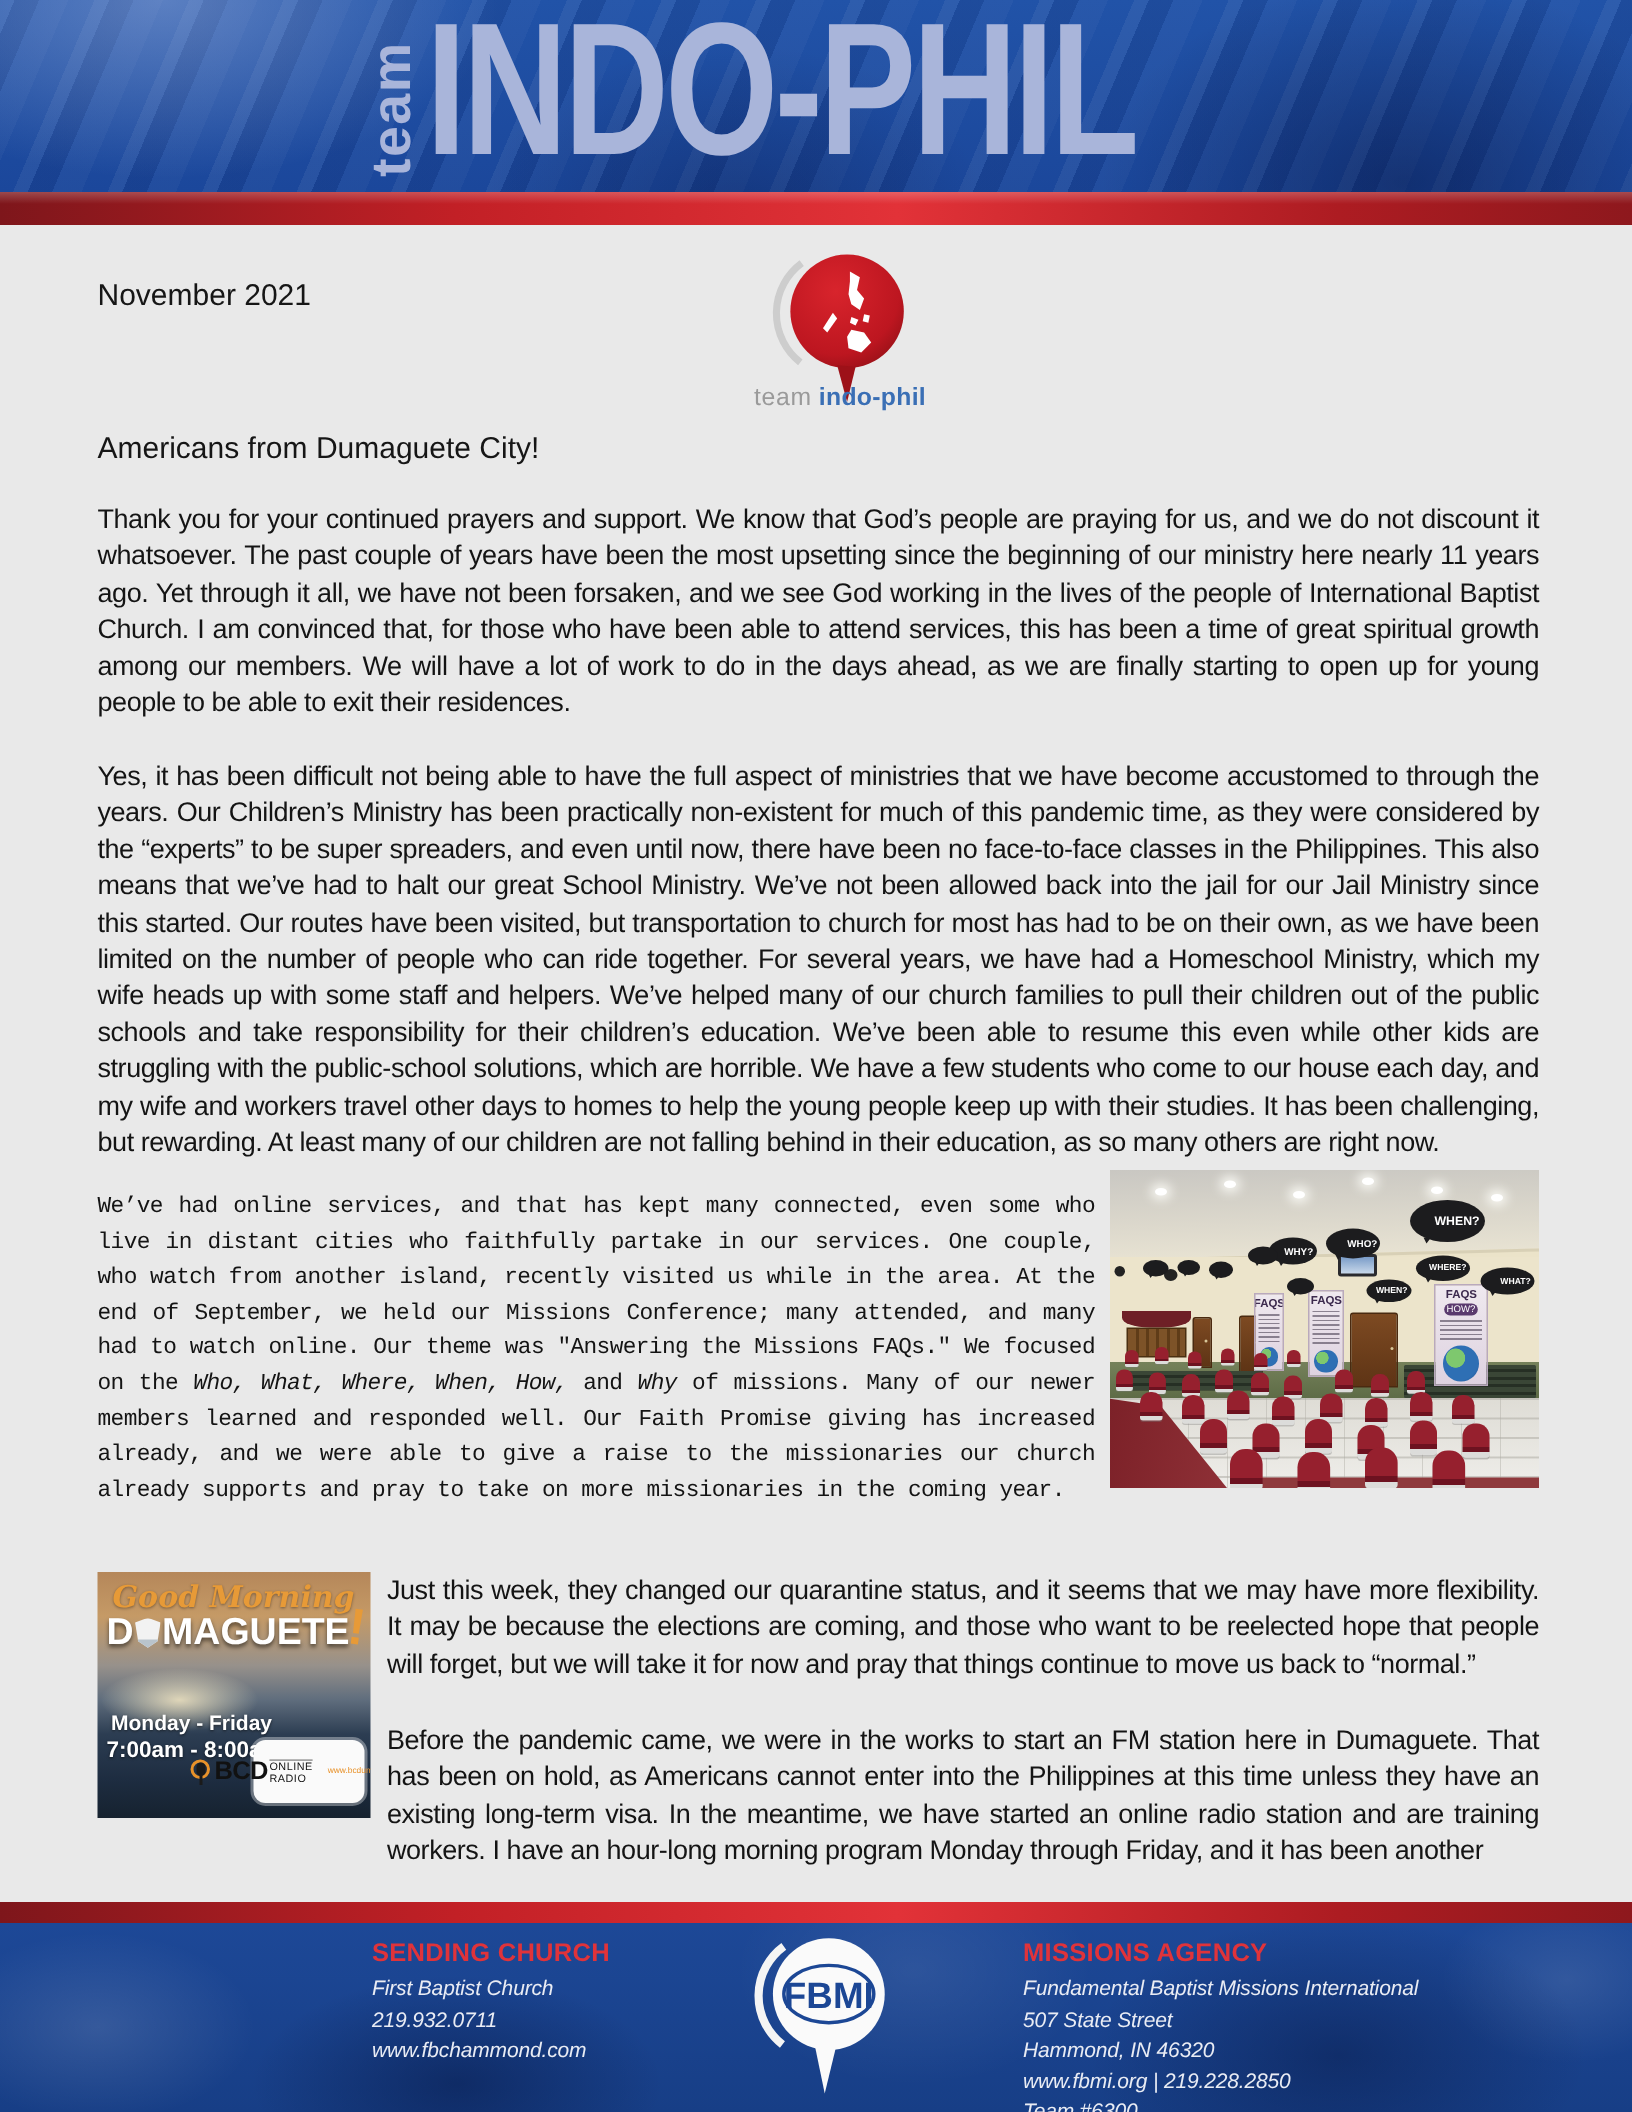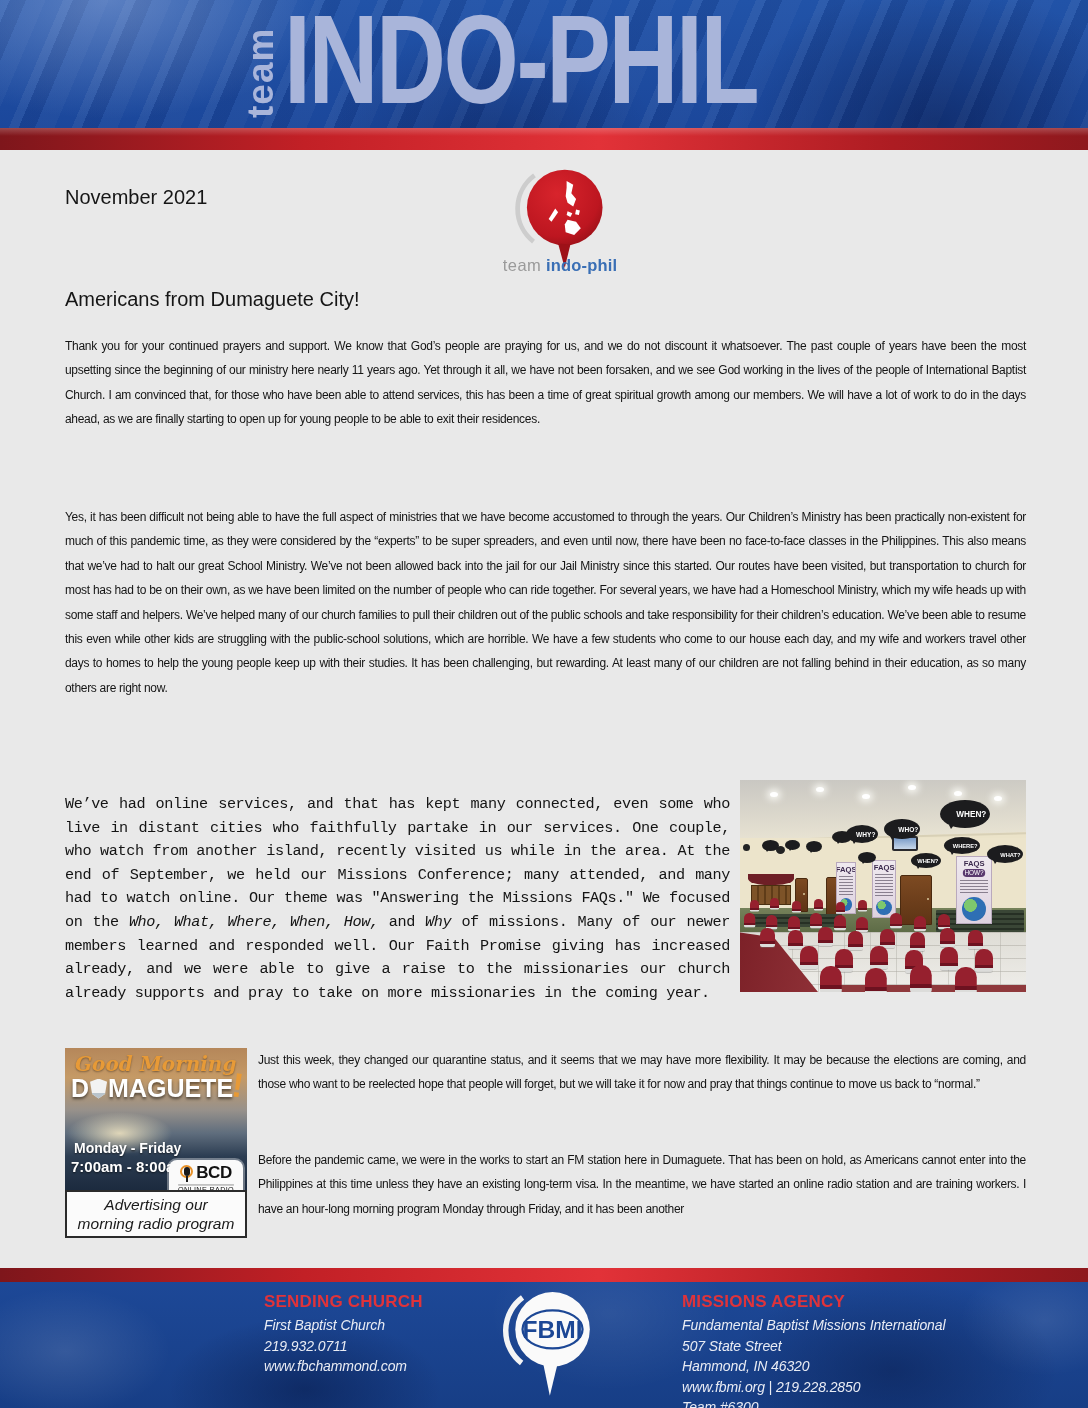--- a/index.html
+++ b/index.html
@@ -41,21 +41,21 @@
   .greeting   { position:absolute; left:65px; top:288px; font-size:20px; color:#161616; }
   .center-logo { position:absolute; left:500px; top:164px; width:120px; text-align:center; }
   .center-logo svg { display:block; margin:0 auto; }
   .logo-text { margin-top:-14px; font-size:16.5px; white-space:nowrap; }
   .logo-text .t  { color:#9a9a9a; letter-spacing:.5px; }
   .logo-text .ip { color:#3a6fb5; font-weight:bold; letter-spacing:.2px; }
 
   
   .para {
     position:absolute; left:65px; width:961px; text-align:justify;
-    font-size:12px; line-height:24.4px; letter-spacing:-.3px; color:#141414;
+    font-size:18px; line-height:24.4px; letter-spacing:-.3px; color:#141414;
   }
   .p1 { top:334px; }
   .p2 { top:505px; }
   .p3 { top:793px; width:665px; font-size:15.2px; line-height:23.6px; letter-spacing:-.4px;font-family:Liberation Mono, monospace; }
   .p4 { left:258px; top:1048px; width:768px; }
   .p5 { left:258px; top:1148px; width:768px; }
 
   
   .caption-box {
     position:absolute; border:2px solid #2b2b2b; background:#fbfbfb;
@@ -124,21 +124,21 @@
     text-shadow:0 1px 2px rgba(0,0,0,.4); white-space:nowrap; }
   .ra-line2 { position:absolute; left:6px; top:26px; font-weight:bold; font-size:25px; letter-spacing:0;
     color:#fff; text-shadow:0 2px 3px rgba(0,0,0,.55); white-space:nowrap; display:flex; align-items:center; }
   .ra-shield { display:inline-block; width:17px; height:20px; margin:0 1px; background:#f2f2f2;
     clip-path:polygon(50% 0, 100% 16%, 88% 78%, 50% 100%, 12% 78%, 0 16%);
     box-shadow:inset 0 -6px 0 #b9c4cc; }
   .ra-exclaim { position:absolute; right:4px; top:18px; font-weight:bold; font-size:34px; color:#e79a37; transform:rotate(8deg); }
   .ra-days { position:absolute; left:9px; top:92px; font-weight:bold; font-size:14px; text-shadow:0 1px 2px rgba(0,0,0,.6); }
   .ra-time { position:absolute; left:6px; top:110px; font-weight:bold; font-size:15px; text-shadow:0 1px 2px rgba(0,0,0,.6); }
   .ra-bcd { position:absolute; right:4px; bottom:10px; width:74px; height:42px; background:#fafafa; border-radius:8px;
-    color:#111; display:flex; flex-direction:column; align-items:center; justify-content:center; box-shadow:0 0 0 2px rgba(255,255,255,.35); }
+    color:#111; display:flex; flex-direction:row; align-items:center; justify-content:center; box-shadow:0 0 0 2px rgba(255,255,255,.35); }
   .ra-bcd-row { display:flex; align-items:center; gap:2px; }
   .ra-mic-wrap { position:relative; width:14px; height:18px; }
   .ra-mic-ring { position:absolute; left:0; top:1px; width:13px; height:13px; border:2px solid #e8922a; border-radius:50%; }
   .ra-mic { position:absolute; left:4px; top:3px; width:6px; height:9px; background:#1a1a1a; border-radius:3px; }
   .ra-mic::after { content:""; position:absolute; left:2px; top:9px; width:2px; height:6px; background:#1a1a1a; }
   .ra-bcd-name { font-weight:bold; font-size:17px; letter-spacing:-.5px; }
   .ra-bcd-sub { font-size:8px; letter-spacing:.4px; border-top:1px solid #888; margin-top:1px; transform:scale(.9); }
   .ra-bcd-url { font-size:7px; color:#e8922a; transform:scale(.8); line-height:6px; }
 
   
@@ -149,21 +149,21 @@
       radial-gradient(150px 90px at 6% 55%, rgba(255,255,255,.12), transparent 70%),
       radial-gradient(190px 100px at 28% 85%, rgba(0,10,45,.38), transparent 72%),
       radial-gradient(170px 110px at 56% 25%, rgba(255,255,255,.08), transparent 70%),
       radial-gradient(230px 130px at 82% 70%, rgba(0,10,45,.35), transparent 72%),
       radial-gradient(120px 80px at 96% 30%, rgba(255,255,255,.10), transparent 70%),
       linear-gradient(#1d4897,#173e86);
   }
   .footer-col { position:absolute; top:10px; }
   .footer-col .f-head { font-size:17px; font-weight:bold; color:#e0333a; letter-spacing:.2px; margin-bottom:3px; }
   .footer-col .f-line { font-size:14px; line-height:20.5px; color:#e9ecf4; letter-spacing:-.1px;font-style:italic; }
-  .footer-sending { left:264px; }
+  .footer-sending { left:248px; }
   .footer-agency  { left:682px; }
   .fbmi-logo { position:absolute; left:498px; top:2px; }
 </style>
 </head>
 <body>
 
 <div class="page">
 
   <header class="masthead">
     <span class="masthead-team">team</span>
@@ -330,21 +330,20 @@
         <span class="ra-mic-wrap">
             <span class="ra-mic-ring"></span>
             <span class="ra-mic"></span>
           </span>
         <span class="ra-bcd-name">BCD</span>
       </div>
       <span class="ra-bcd-sub">ONLINE RADIO</span>
       <span class="ra-bcd-url">www.bcdumaguete.com</span>
     </div>
   </figure>
-  <figcaption class="caption-box caption-radio">Advertising our morning radio program</figcaption>
 
   <div class="stripe-red bottom"></div>
   <footer class="footer-blue">
     <div class="footer-col footer-sending">
       <div class="f-head">SENDING CHURCH</div>
       <div class="f-line">First Baptist Church</div>
       <div class="f-line">219.932.0711</div>
       <div class="f-line">www.fbchammond.com</div>
     </div>
 

